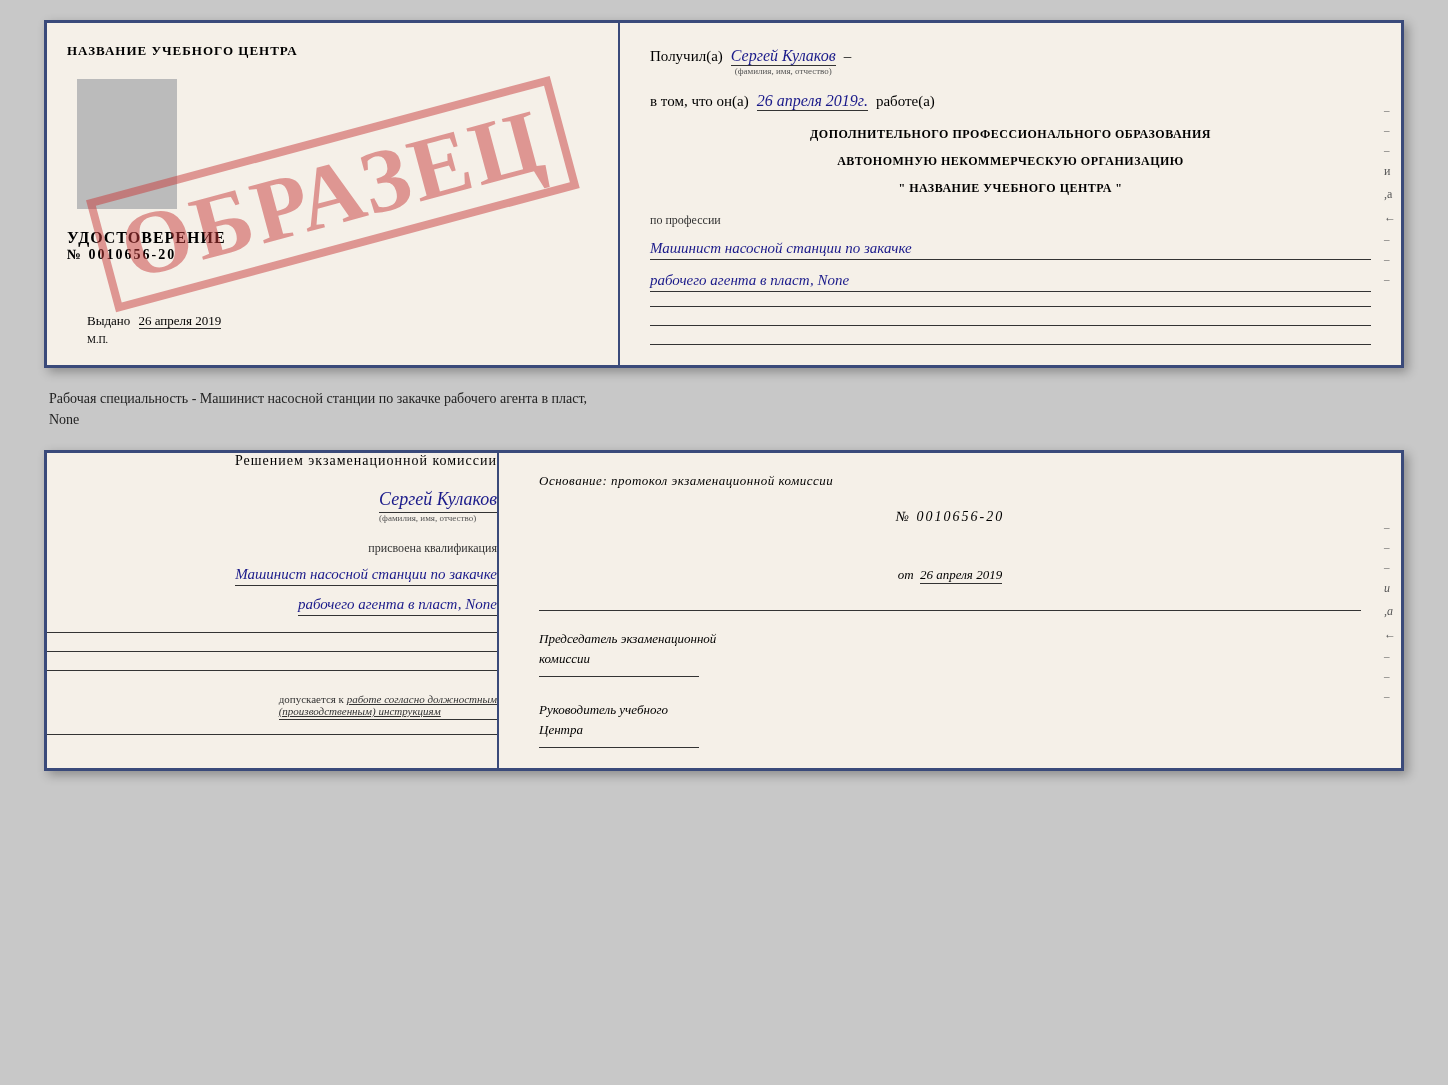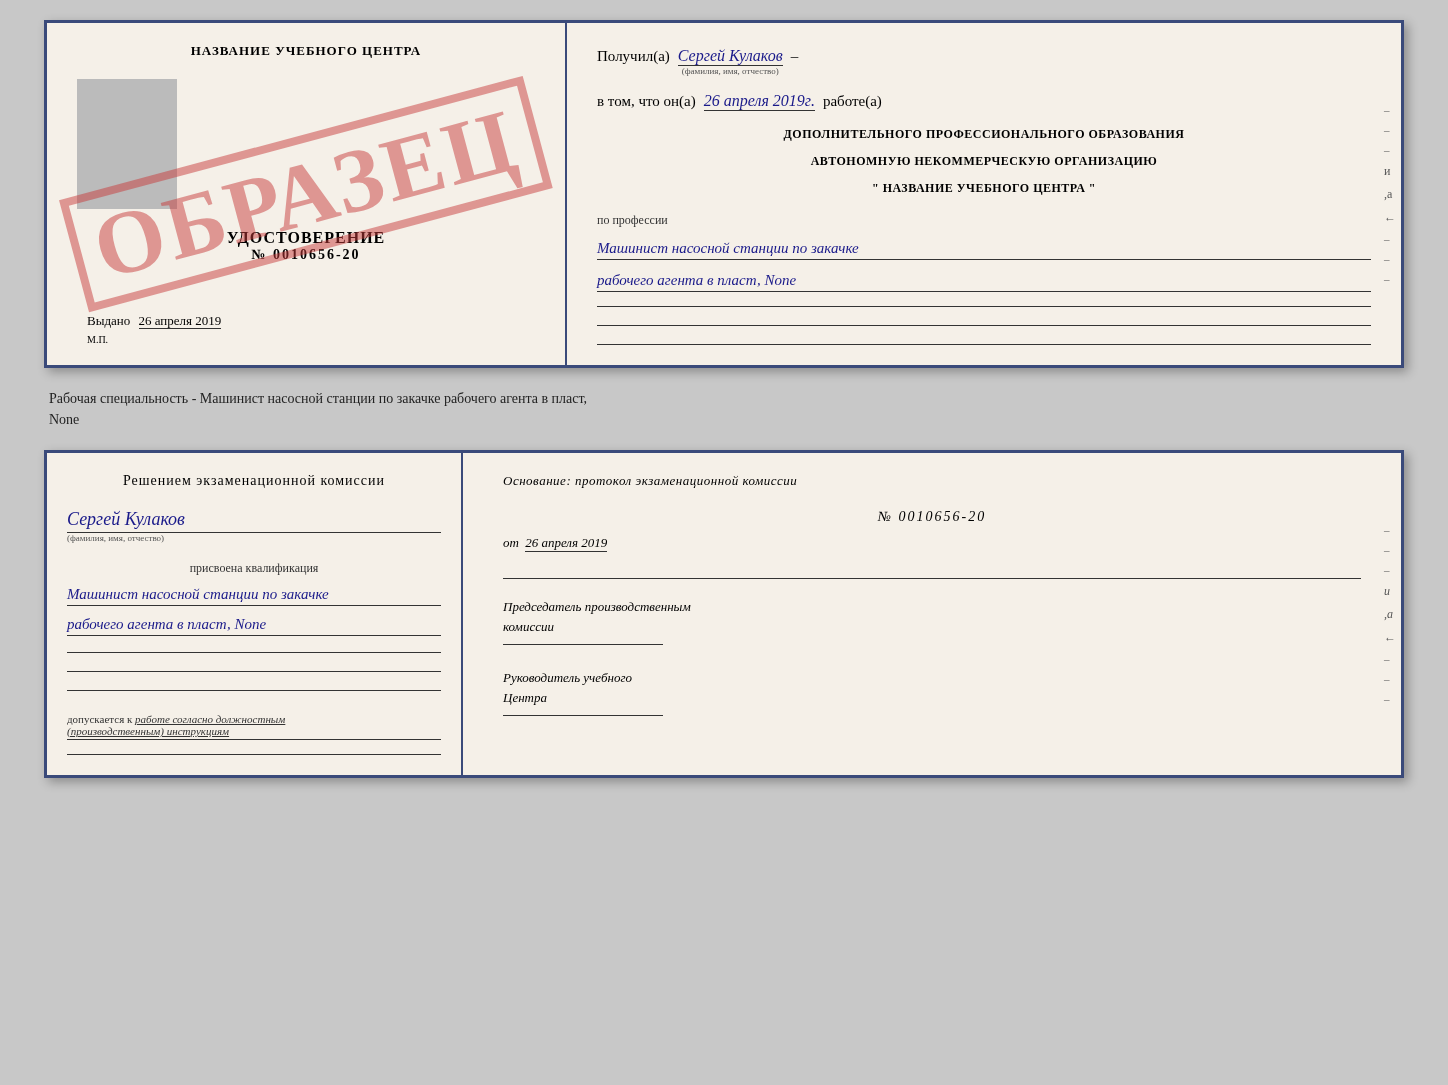--- a/index.html
+++ b/index.html
@@ -18,26 +18,26 @@
     .document-top {
       width: 1360px;
       display: flex;
       background: #f5f0e8;
       border: 3px solid #3a4a7a;
       box-shadow: 4px 4px 10px rgba(0,0,0,0.3);
       position: relative;
     }
 
     .doc-left {
-      width: 520px;
+      width: 573px;
       border-right: 2px solid #3a4a7a;
       padding: 20px;
       display: flex;
       flex-direction: column;
-      align-items: center;
+      align-items: flex-start;
       position: relative;
       overflow: hidden;
     }
 
     .doc-right {
       flex: 1;
       padding: 20px 30px;
       display: flex;
       flex-direction: column;
       gap: 12px;
@@ -174,26 +174,26 @@
     .document-bottom {
       width: 1360px;
       display: flex;
       background: #f5f0e8;
       border: 3px solid #3a4a7a;
       box-shadow: 4px 4px 10px rgba(0,0,0,0.3);
       position: relative;
     }
 
     .bottom-left {
-      width: 416px;
+      width: 452px;
       border-right: 2px solid #3a4a7a;
-      padding: 20px;
       display: flex;
       flex-direction: column;
       gap: 10px;
+      align-items: flex-end;
     }
 
     .bottom-right {
       flex: 1;
       padding: 20px 40px;
       display: flex;
       flex-direction: column;
       gap: 10px;
       font-style: italic;
     }
@@ -252,21 +252,22 @@
     }
 
     .protocol-number {
       font-size: 14px;
       text-align: center;
       letter-spacing: 2px;
     }
 
     .date-line {
       font-size: 13px;
-      text-align: left;
+      text-align: center;
+      margin-top: 32px;
     }
 
     .sign-line {
       border-bottom: 1px solid #333;
       width: 160px;
       margin-top: 5px;
     }
 
     .sign-block {
       display: flex;
@@ -378,21 +379,21 @@
     <div class="protocol-number" style="margin-top:10px;">№ 0010656-20</div>
 
     <div class="date-line">
       <span>от</span>
       <span style="border-bottom:1px solid #333; padding-bottom:1px; margin-left:3px;">26 апреля 2019</span>
     </div>
 
     <div style="margin-top:15px; display: flex; align-items: baseline; gap: 5px; border-bottom:1px solid #333; width:100%; padding-bottom:2px;"></div>
 
     <div class="sign-block">
-      <div style="font-size:13px;">Председатель производственным</div>
+      <div style="font-size:13px;">Председатель экзаменационной</div>
       <div style="font-size:13px;">комиссии</div>
       <div class="sign-line"></div>
     </div>
 
     <div class="sign-block" style="margin-top:15px;">
       <div style="font-size:13px;">Руководитель учебного</div>
       <div style="font-size:13px;">Центра</div>
       <div class="sign-line"></div>
     </div>
 

